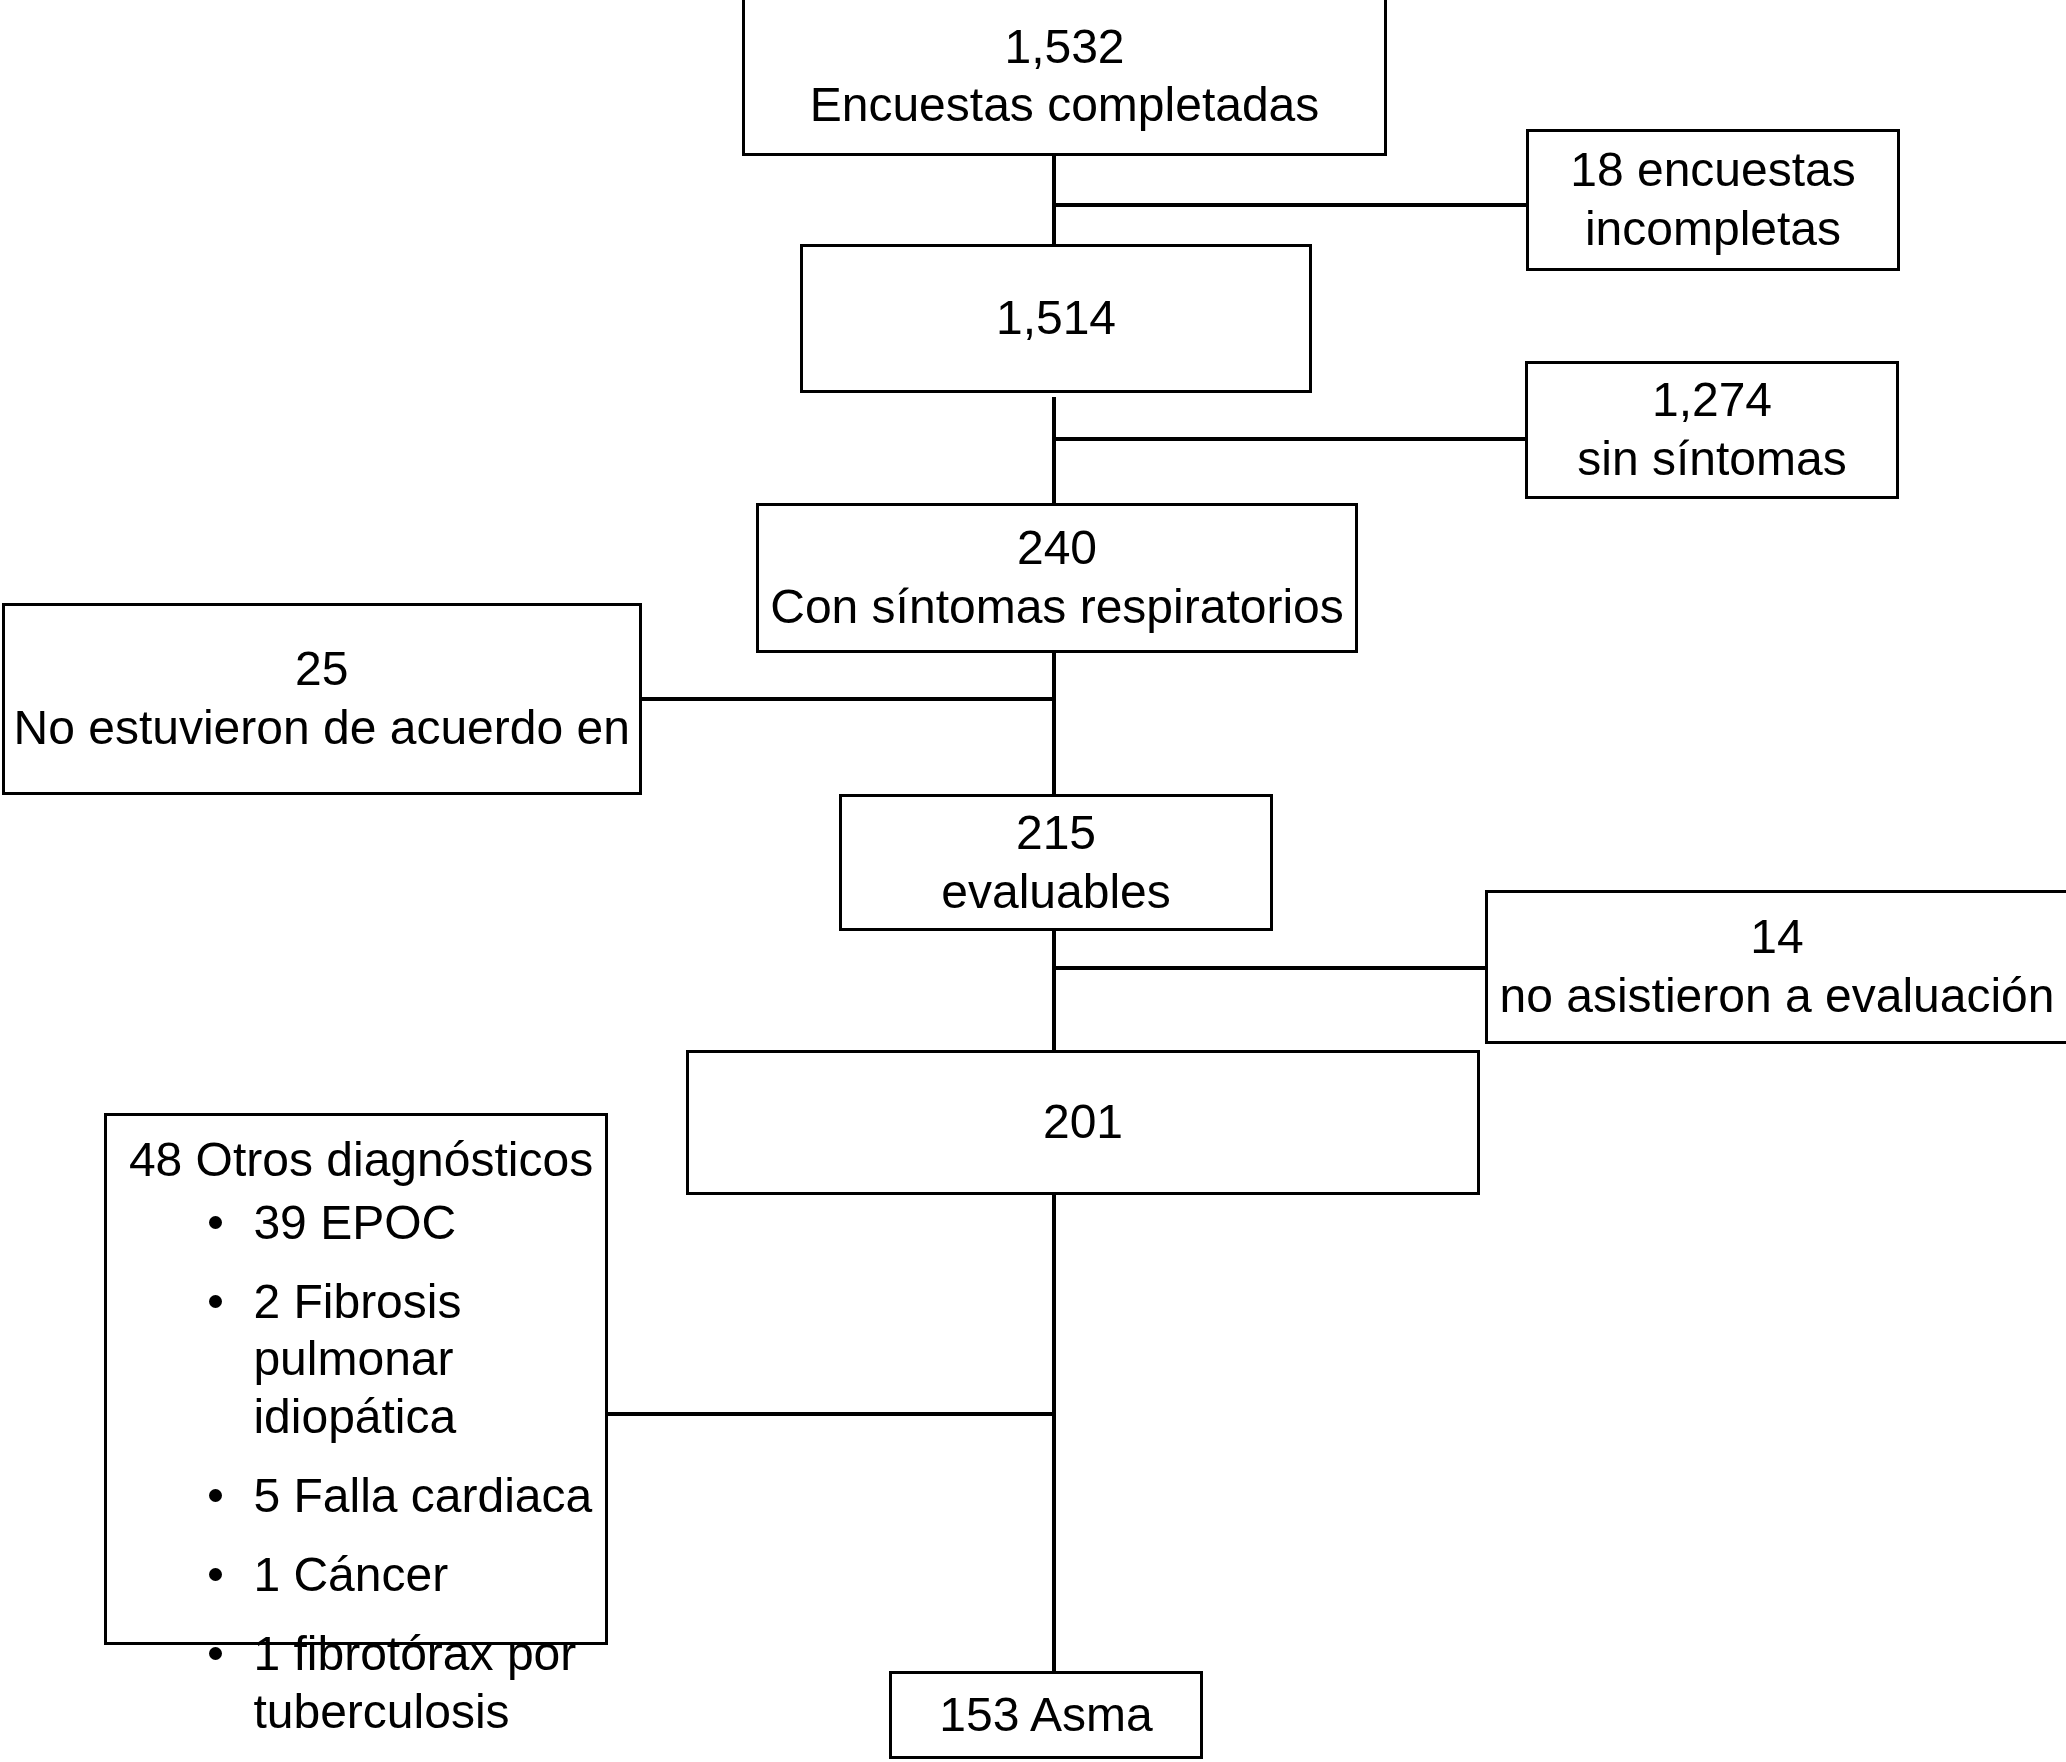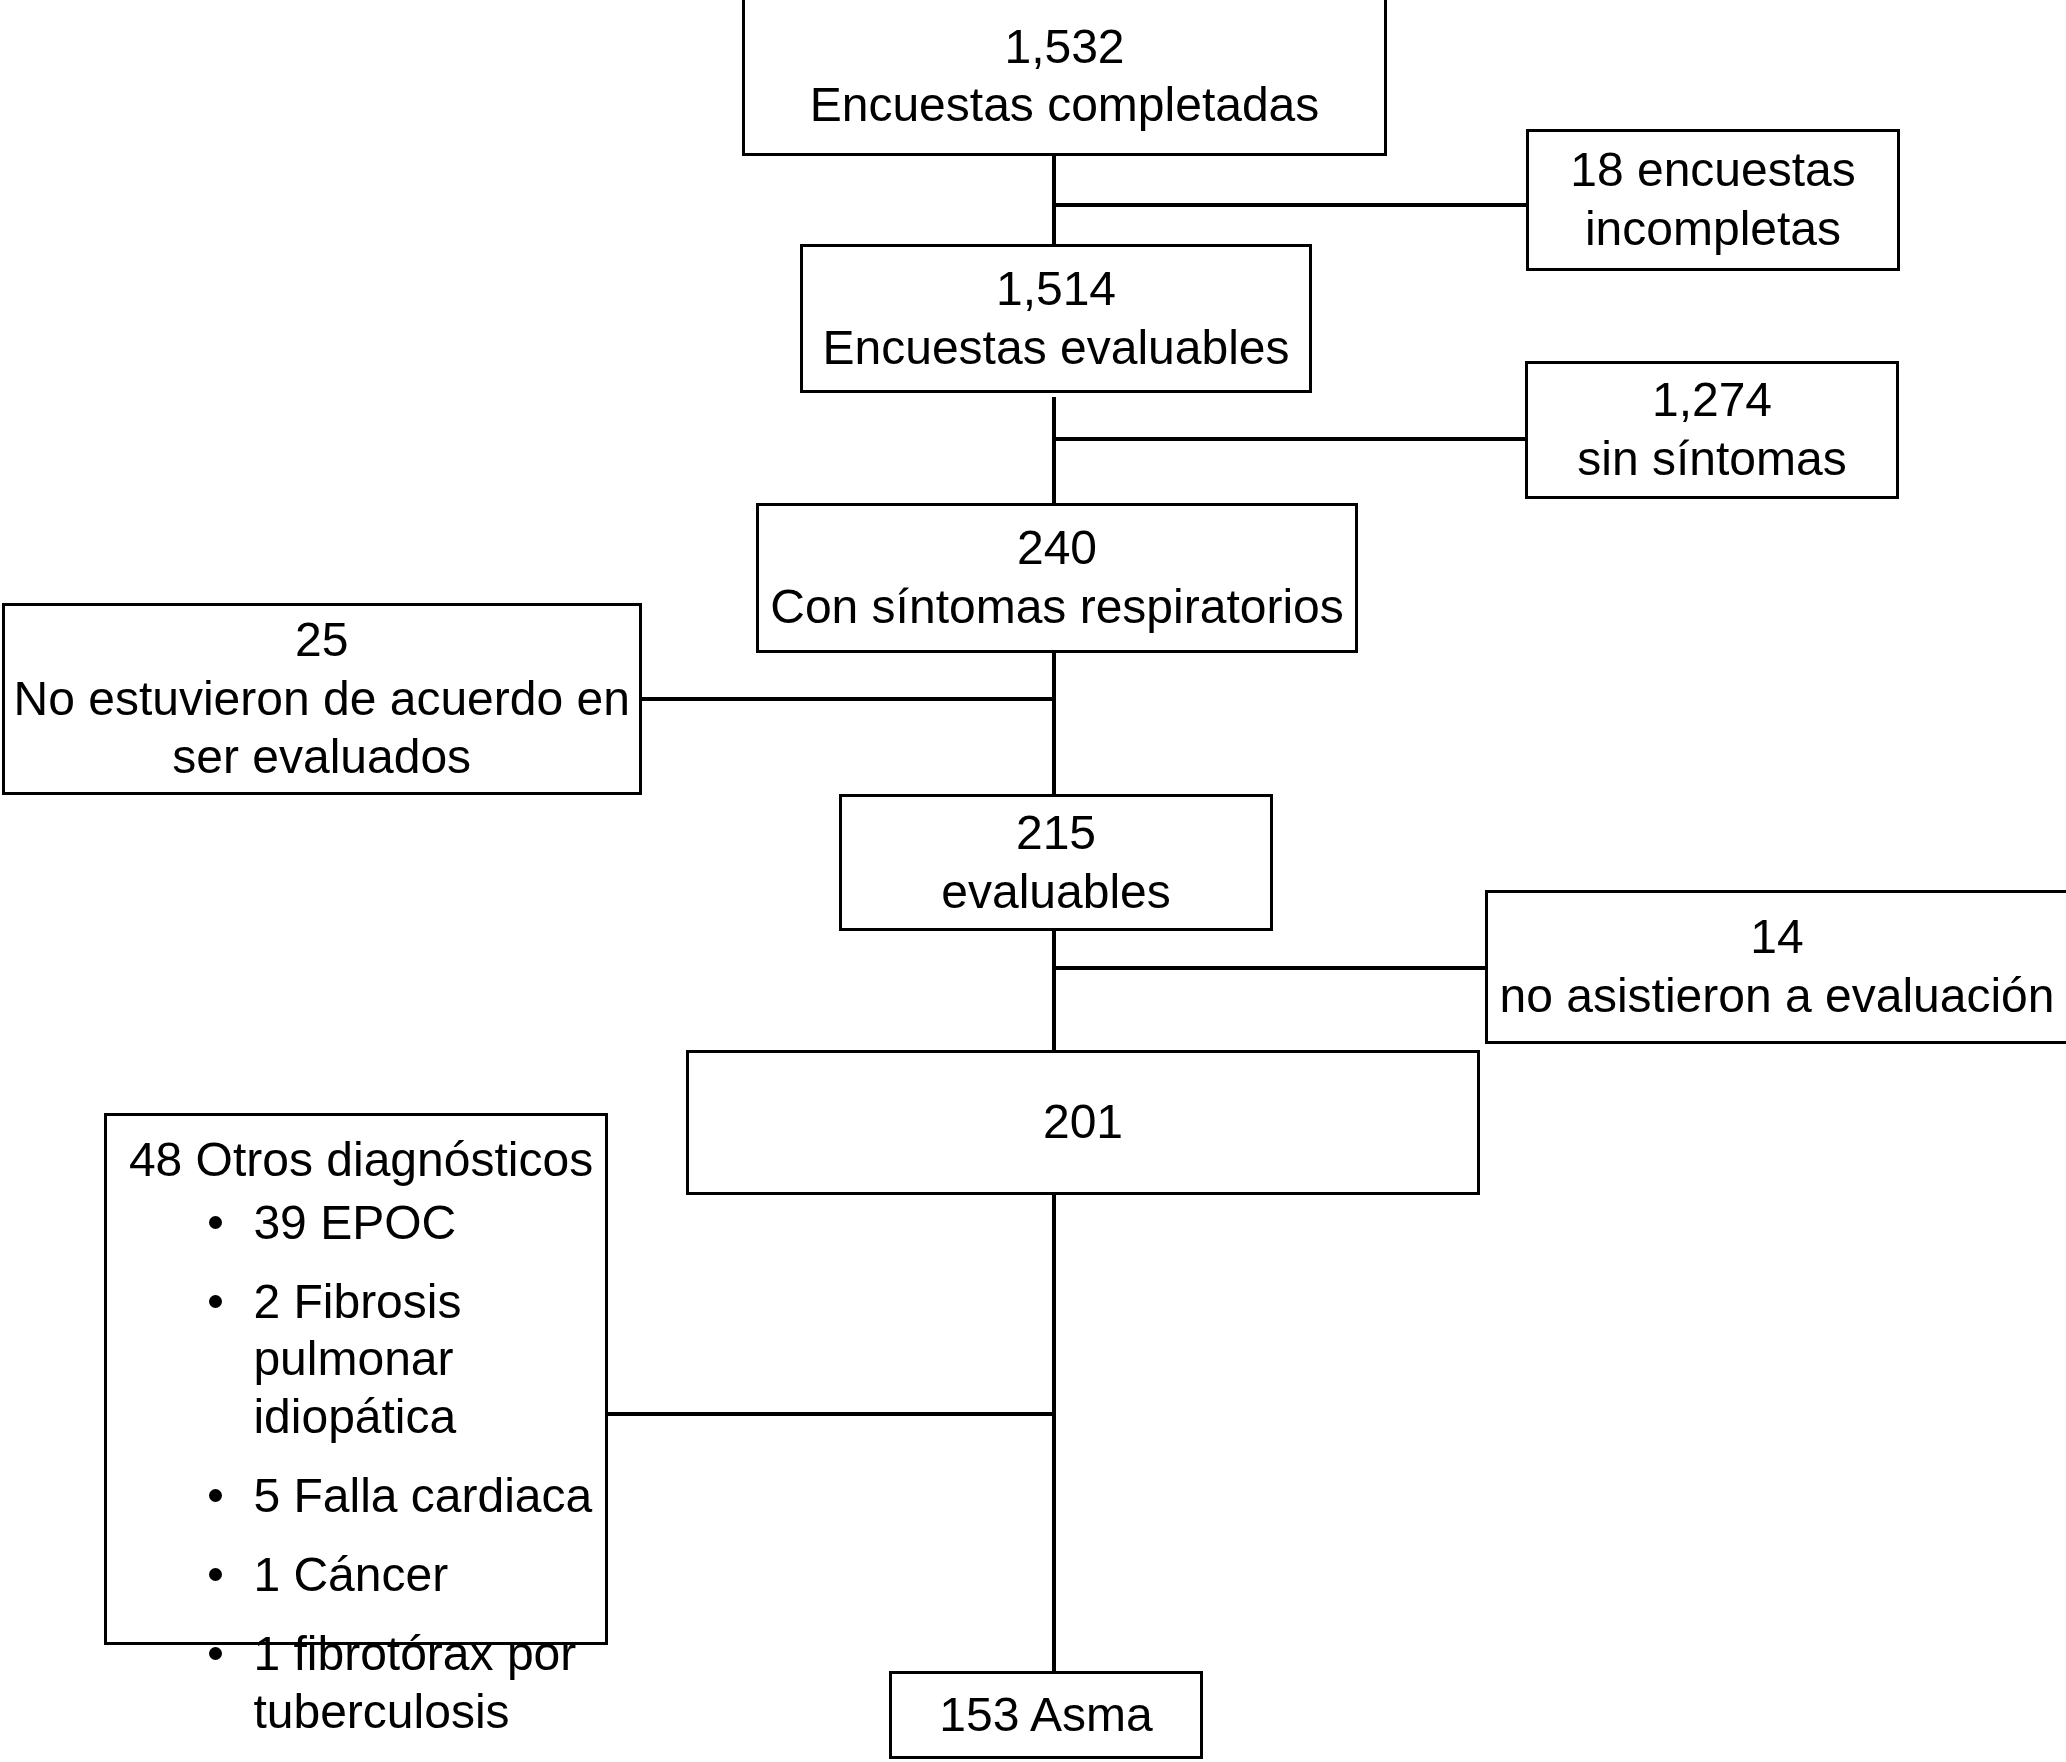--- a/index.html
+++ b/index.html
@@ -109,37 +109,35 @@
     <span class="ln">Encuestas completadas</span>
   </div>
 
   <div class="node" style="left:1526px; top:129px; width:374px; height:142px;">
     <span class="ln">18 encuestas</span>
     <span class="ln">incompletas</span>
   </div>
 
   <div class="node" style="left:800px; top:244px; width:512px; height:149px;">
     <span class="ln">1,514</span>
-    <span class="ln">Encuestas evaluables</span>
   </div>
 
   <div class="node" style="left:1525px; top:361px; width:374px; height:138px;">
     <span class="ln">1,274</span>
     <span class="ln">sin síntomas</span>
   </div>
 
   <div class="node" style="left:756px; top:503px; width:602px; height:150px;">
     <span class="ln">240</span>
     <span class="ln">Con síntomas respiratorios</span>
   </div>
 
   <div class="node" style="left:1.7px; top:603px; width:640px; height:192px;">
     <span class="ln">25</span>
     <span class="ln">No estuvieron de acuerdo en</span>
-    <span class="ln">ser evaluados</span>
   </div>
 
   <div class="node" style="left:839px; top:794px; width:434px; height:137px;text-align:center;">
     <span class="ln">215</span>
     <span class="ln">evaluables</span>
   </div>
 
   <div class="node" style="left:1485px; top:890px; width:584px; height:154px;">
     <span class="ln">14</span>
     <span class="ln">no asistieron a evaluación</span>

